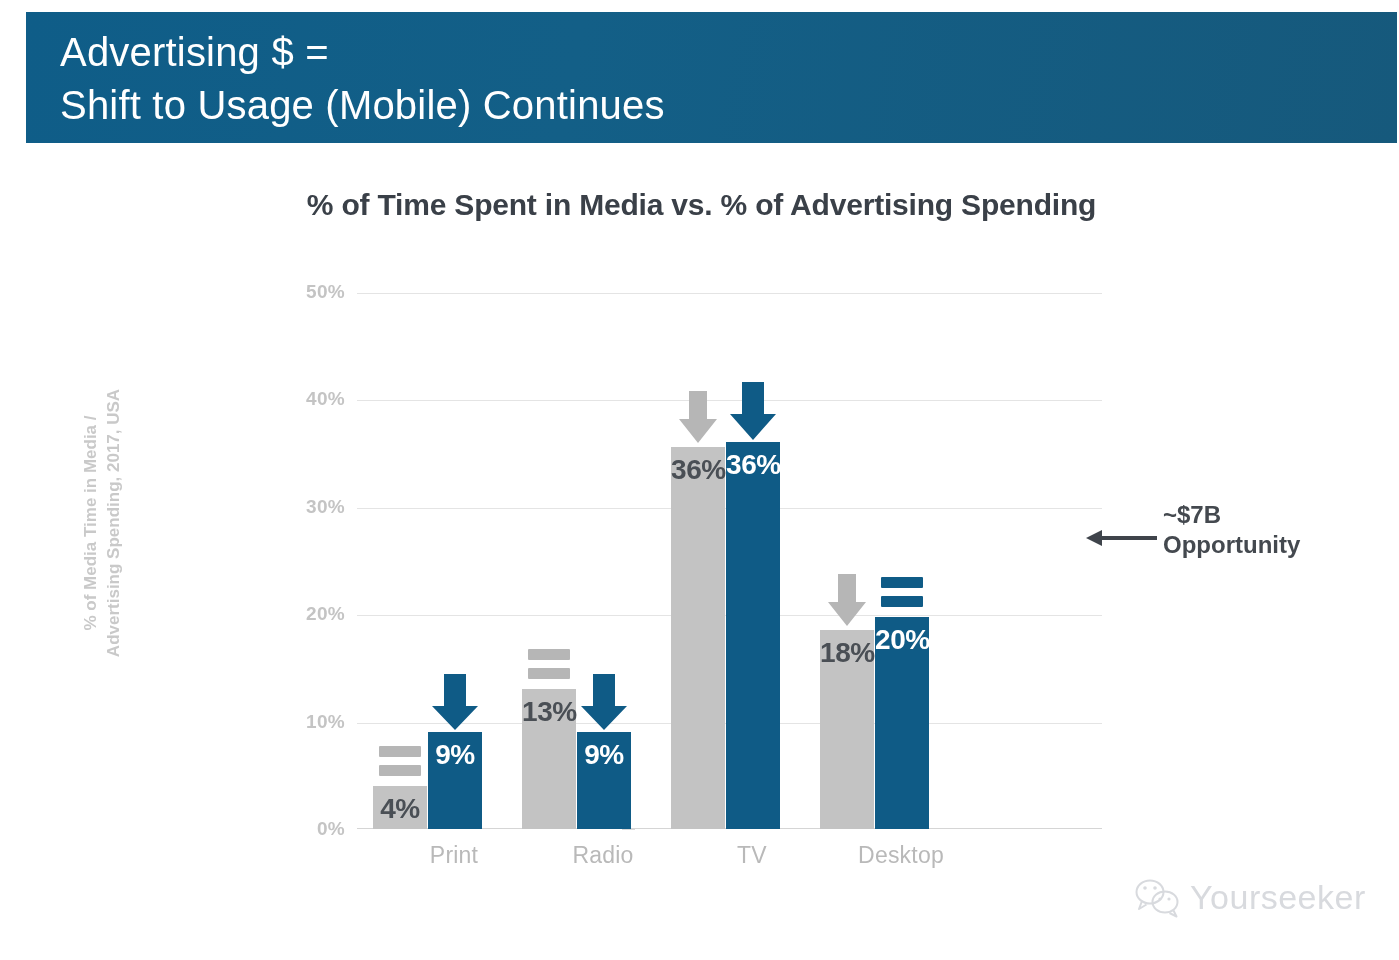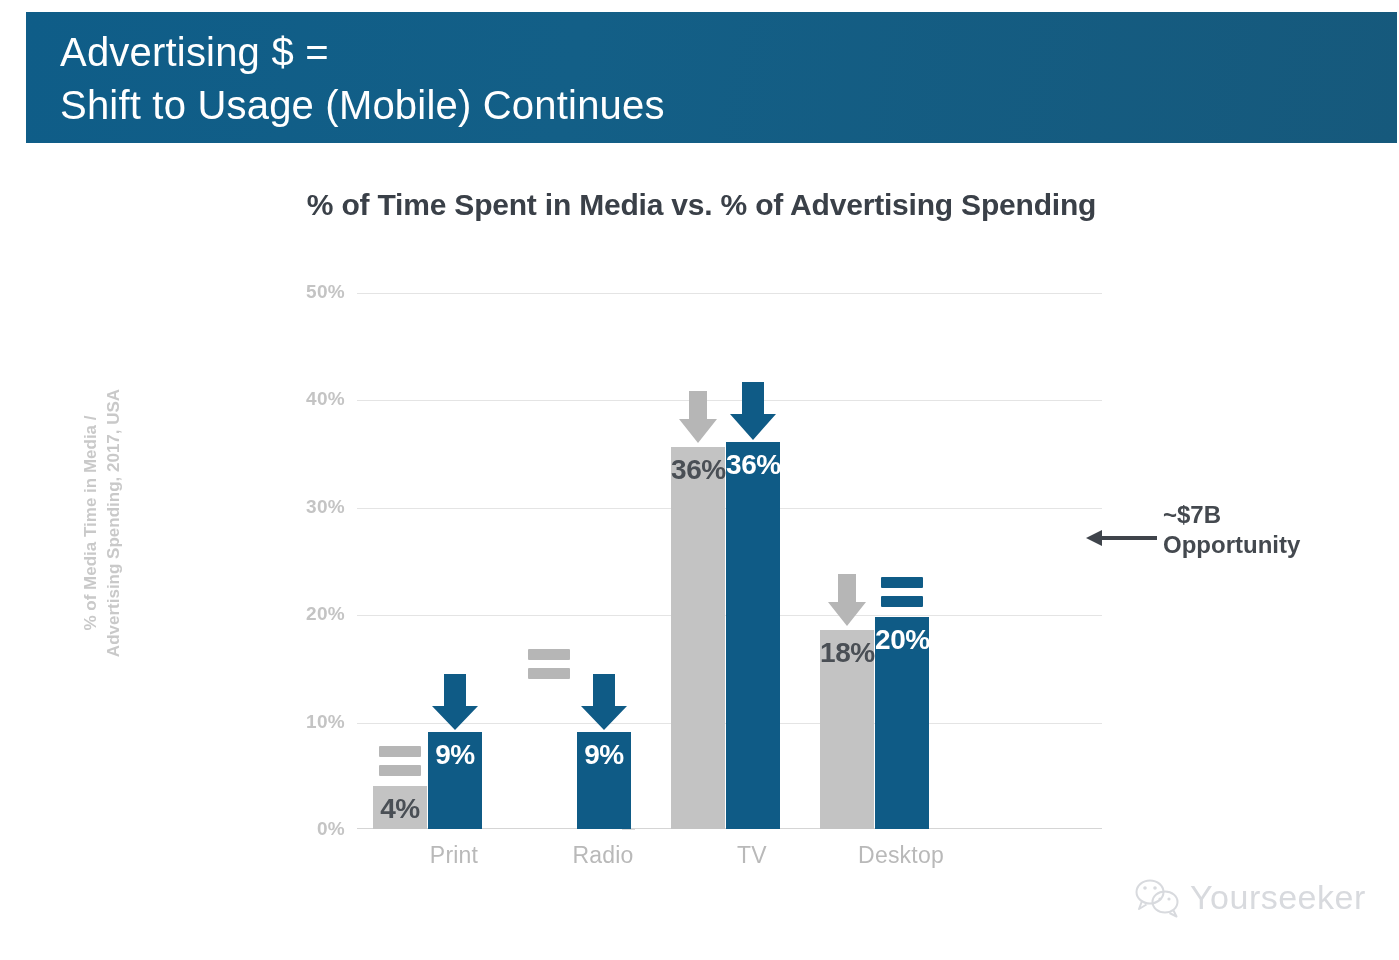--- a/index.html
+++ b/index.html
@@ -253,20 +253,23 @@
       </div>
       <div class="indicator" style="left:55px;bottom:97px">
         <svg class="ind-arrow" viewBox="0 0 54 62">
           <polygon points="16,4 38,4 38,36 50,36 27,60 4,36 16,36" fill="#0f5b86"></polygon>
         </svg>
       </div>
       <div class="cat-label" style="left:54px">Print</div>
     </div>
 
     <div class="group" style="left:165px;width:109px">
+      <div class="bar gray" style="height:140px">
+        <span class="bar-label">13%</span>
+      </div>
       <div class="indicator" style="left:0px;bottom:140px">
         <span class="eq-bar b1 eq-gray"></span>
         <span class="eq-bar b2 eq-gray"></span>
       </div>
 
       <div class="bar blue" style="height:97px">
         <span class="bar-label">9%</span>
       </div>
       <div class="indicator" style="left:55px;bottom:97px">
         <svg class="ind-arrow" viewBox="0 0 54 62">

